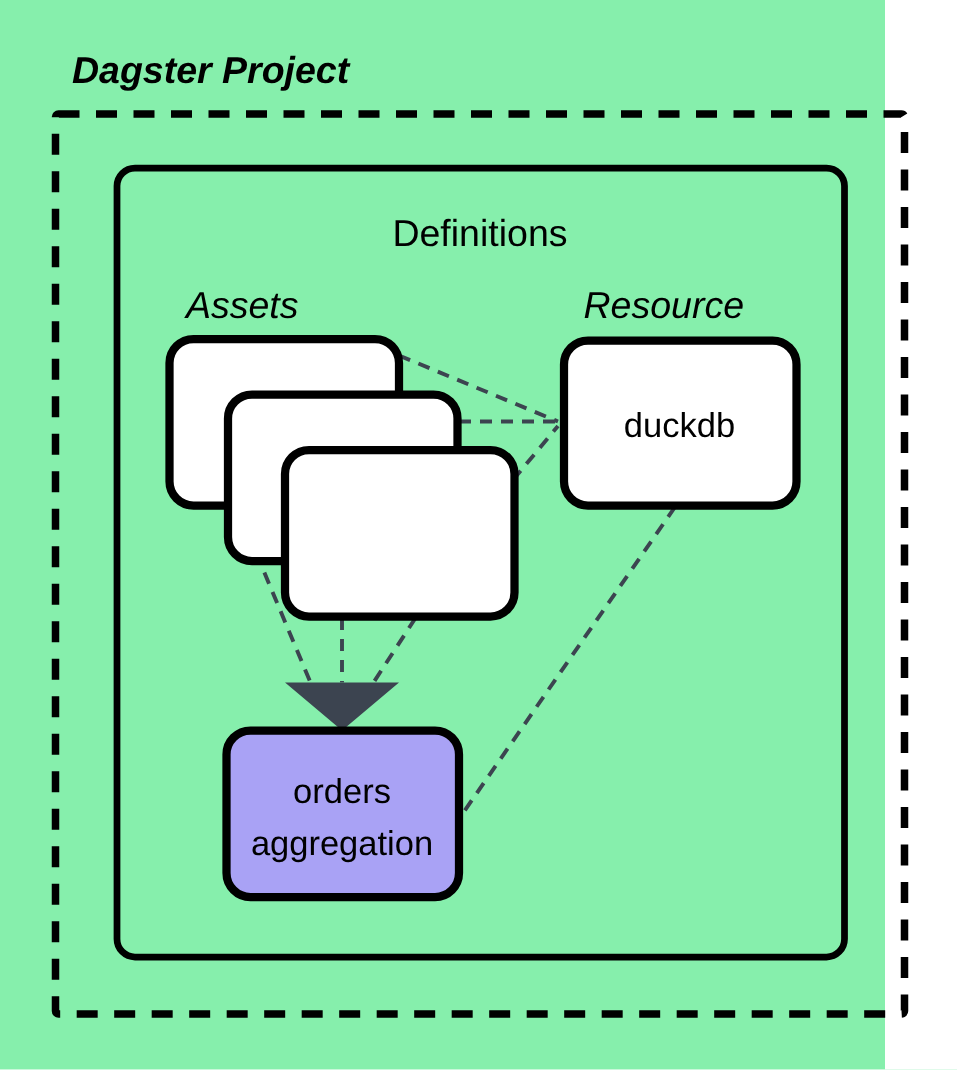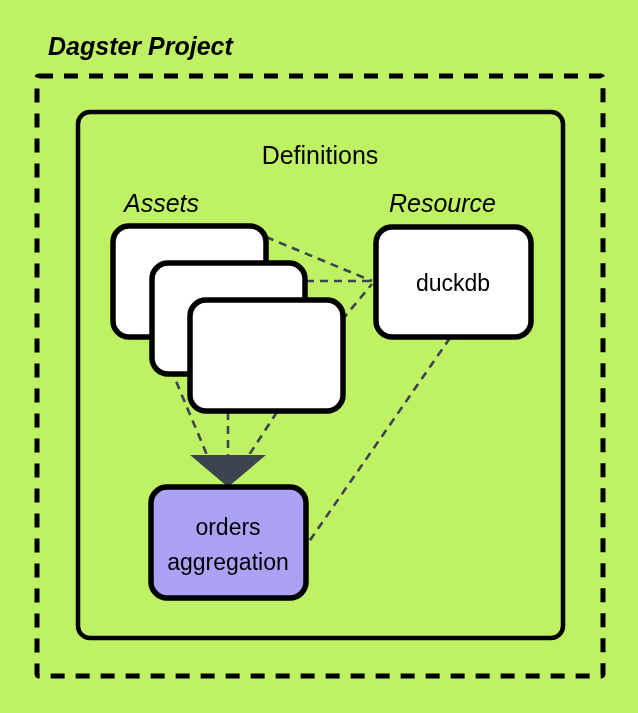--- a/index.html
+++ b/index.html
@@ -9,23 +9,23 @@
     background: #ffffff;
   }
   body {
     width: 638px;
     height: 713px;
     font-family: "Liberation Sans", sans-serif;
     overflow: hidden;
   }
   #diagram-root {
     position: relative;
-    width: 638px;
+    width: 590px;
     height: 713px;
-    background: #bef264;
+    background: #86efac;
   }
   svg.diagram-canvas {
     display: block;
     width: 638px;
     height: 713px;
   }
   text {
     font-family: "Liberation Sans", sans-serif;
     fill: #000000;
   }

